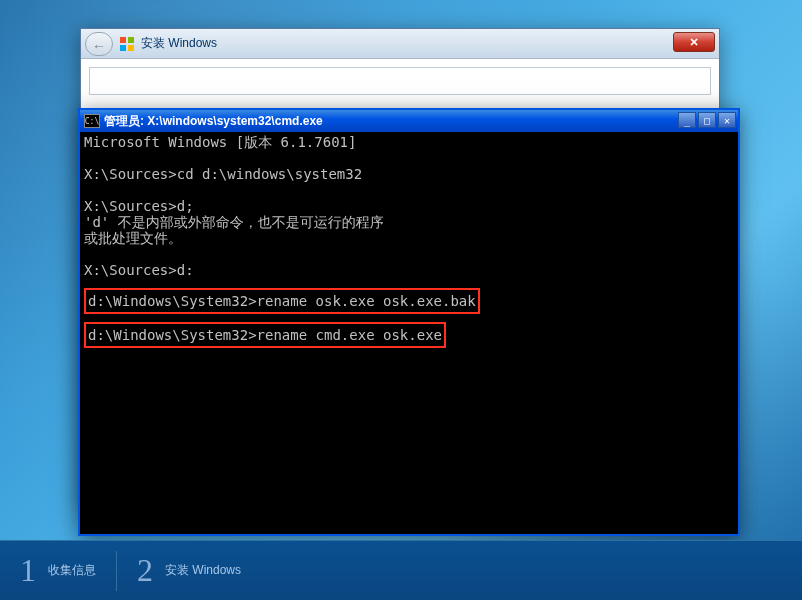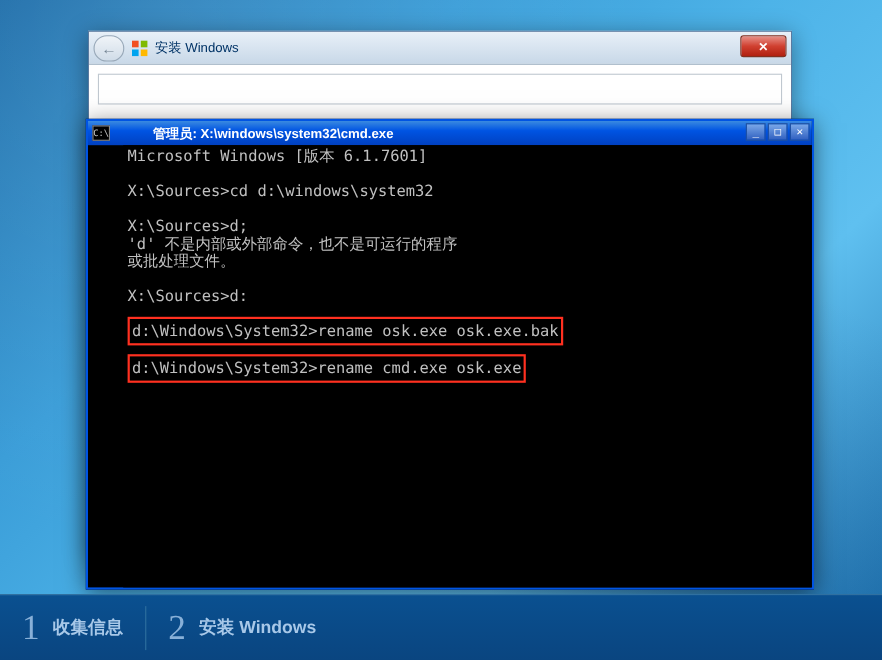--- a/index.html
+++ b/index.html
@@ -134,21 +134,20 @@
       font-size: 8px;
       font-family: monospace;
       margin-right: 4px;
     }
     .cmd-title {
       color: #fff;
       font-size: 12px;
       font-weight: bold;
       font-family: "SimSun", Tahoma, sans-serif;
       white-space: nowrap;
-      margin-left: 35px;
     }
     .cmd-buttons {
       position: absolute;
       right: 2px;
       top: 2px;
       display: flex;
       gap: 2px;
     }
     .cmd-btn {
       width: 18px;
@@ -166,21 +165,20 @@
       background: #000;
       color: #c0c0c0;
       font-family: "NSimSun", "SimSun", "Consolas", monospace;
       font-size: 14px;
       line-height: 16px;
       padding: 2px 4px;
       height: calc(100% - 22px);
       white-space: pre;
       overflow: hidden;
       position: relative;
-      margin-left: 32px;
     }
     .highlight-box {
       border: 2px solid #ff3020;
       padding: 3px 2px;
       margin: 4px 0;
       display: inline-block;
       line-height: 16px;
       text-align: right;
     }
     .cmd-line {
@@ -213,23 +211,22 @@
       background: #3070a0;
     }
     .step-num {
       font-size: 32px;
       font-family: "Times New Roman", serif;
       color: #88b0d8;
       margin-right: 12px;
       font-weight: 300;
     }
     .step-label {
-      font-size: 16px;
+      font-size: 12px;
       color: #a8c8e8;
-      font-weight: bold;
     }
   </style>
 </head>
 <body>
 
 <div class="bg-wave"></div>
 <div class="bg-wave2"></div>
 
 <div class="installer-window">
   <div class="installer-titlebar">

